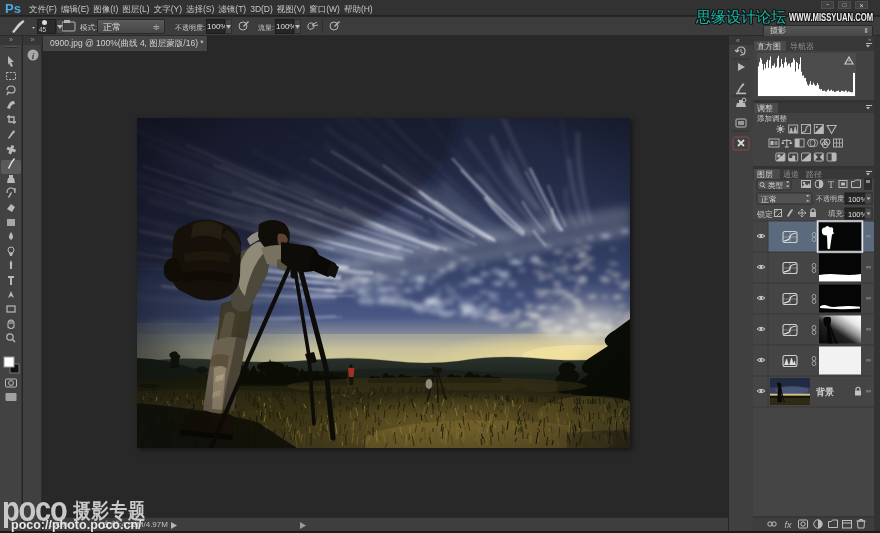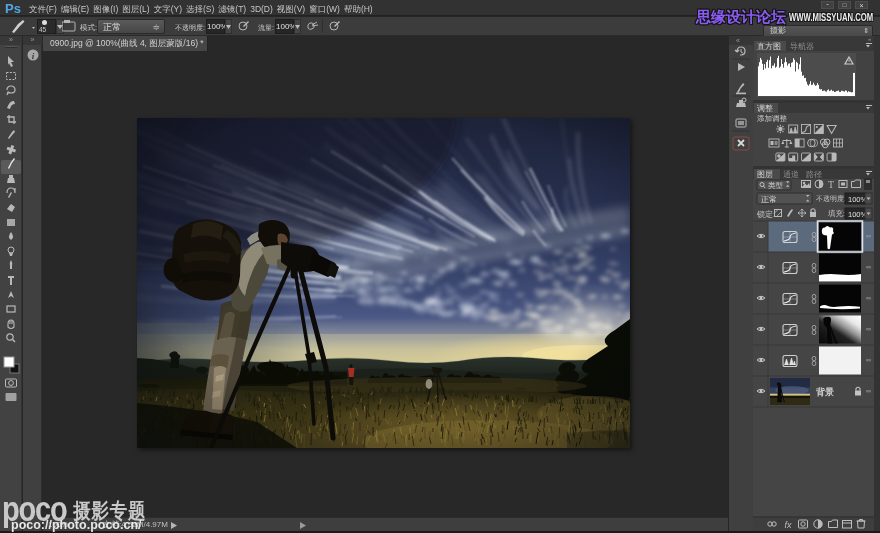--- a/index.html
+++ b/index.html
@@ -2327,16 +2327,16 @@
       <path d="M-4.5 -2.5 L-1.5 -2.5 L-0.5 -4 L4.5 -4 L4.5 3.5 L-4.5 3.5 Z" fill="none" stroke="#bdbdbd"></path>
     </g>
     <g transform="translate(847 524)">
       <rect x="-4.5" y="-3.5" width="9" height="7.5" fill="none" stroke="#bdbdbd"></rect>
       <line x1="-4.5" y1="-1" x2="4.5" y2="-1" stroke="#bdbdbd"></line>
     </g>
     <g transform="translate(861 524)">
       <path d="M-3.5 -3 L3.5 -3 L3 4 L-3 4 Z M-4.5 -3 L4.5 -3 M-1.5 -3 L-1.5 -4.5 L1.5 -4.5 L1.5 -3" fill="none" stroke="#bdbdbd"></path>
     </g>
   </svg>
-<div class="abs" style="left:696px;top:8px;color:#8b5cf6;font-size:15px;font-weight:bold;letter-spacing:0;text-shadow:1px 1px 0 #161616,-1px -1px 0 #161616,1px -1px 0 #161616,-1px 1px 0 #161616,1px 0 0 #161616,-1px 0 0 #161616,0 1px 0 #161616,0 -1px 0 #161616;">思缘设计论坛</div>
+<div class="abs" style="left:696px;top:8px;color:#14b8a6;font-size:15px;font-weight:normal;letter-spacing:0;text-shadow:1px 1px 0 #161616,-1px -1px 0 #161616,1px -1px 0 #161616,-1px 1px 0 #161616,1px 0 0 #161616,-1px 0 0 #161616,0 1px 0 #161616,0 -1px 0 #161616;">思缘设计论坛</div>
 <div class="abs" style="left:789px;top:11px;color:#eeeeee;font-size:11px;font-weight:bold;transform:scaleX(0.70);transform-origin:left;letter-spacing:0;text-shadow:1px 1px 0 #161616,-1px -1px 0 #161616,1px -1px 0 #161616,-1px 1px 0 #161616;">WWW.MISSYUAN.COM</div>
 <div class="abs" style="left:2px;top:492px;color:#c9c9c9;font-size:35px;font-weight:bold;letter-spacing:-1.5px;line-height:33px;transform:scaleX(0.83);transform-origin:left;white-space:nowrap;">poco <span style="font-size:21px;letter-spacing:1px;vertical-align:3px;">摄影专题</span></div>
 <div class="abs" style="left:11px;top:518px;color:#e8e8e8;font-size:12.5px;font-weight:bold;">poco://photo.poco.cn/</div>
 
 </body></html>

